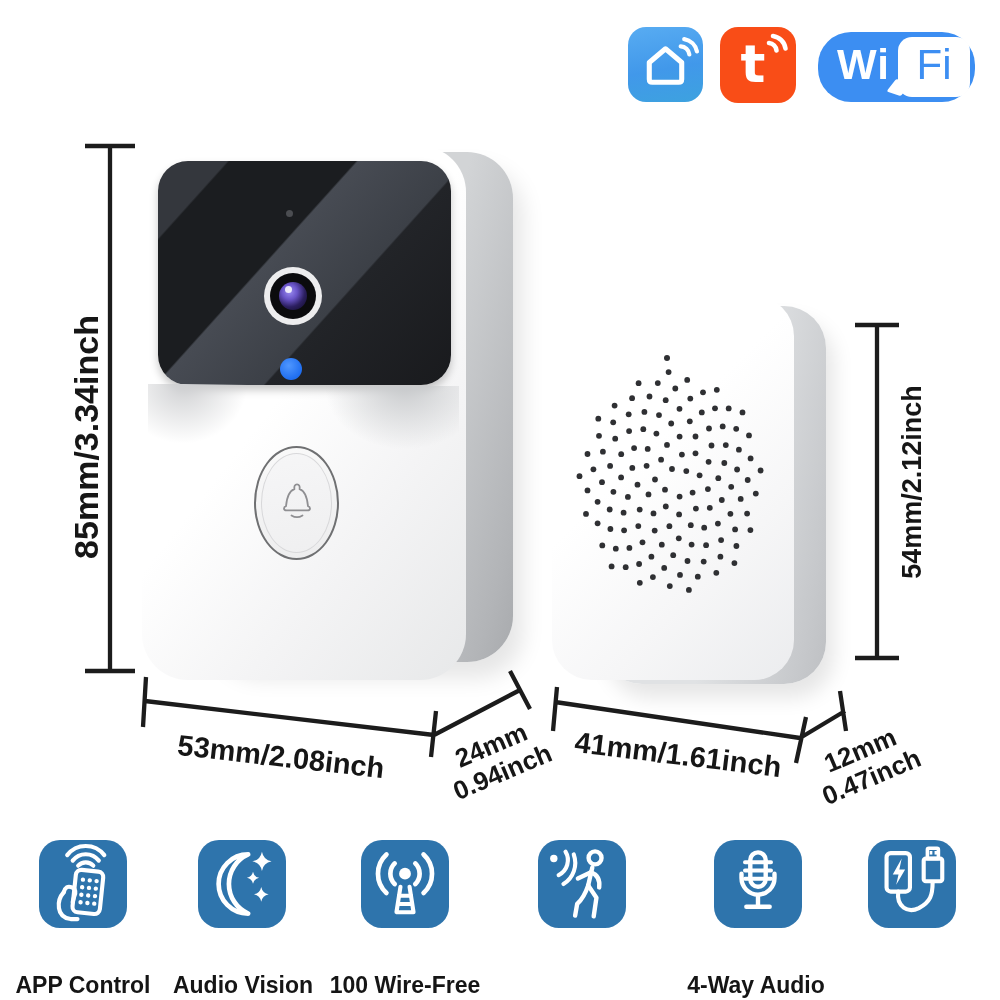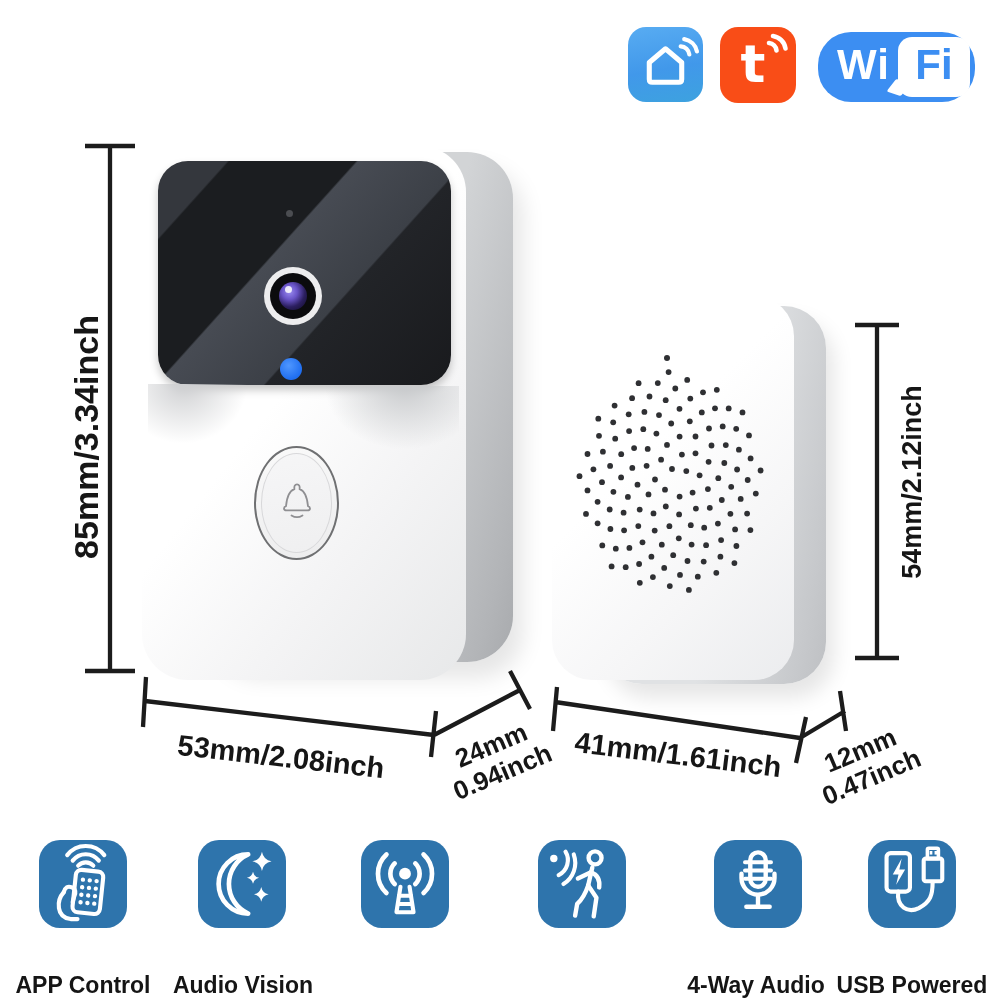--- a/index.html
+++ b/index.html
@@ -11,21 +11,21 @@
   .logo-smartlife{left:628px;top:27px;width:75px;height:75px;border-radius:18px;
      background:linear-gradient(170deg,#58acf2 0%,#4198ea 55%,#3da2df 100%);}
   .logo-tuya{left:720px;top:27px;width:76px;height:76px;border-radius:18px;background:#f94d17;}
   .logo-wifi{left:818px;top:32px;width:157px;height:70px;border-radius:33px;background:#3c8ef2;}
   .wifi-wi{position:absolute;left:19px;top:50%;transform:translateY(-54%);
      font-size:42px;font-weight:700;color:#fff;letter-spacing:1px;}
   .fi-bubble{position:absolute;right:5px;top:5px;bottom:5px;width:72px;background:#fff;border-radius:14px;}
   .fi-bubble::before{content:"";position:absolute;left:-7px;bottom:2px;width:15px;height:15px;
      background:#fff;transform:rotate(18deg) skewX(-20deg);border-radius:2px;}
   .wifi-fi{position:absolute;left:50%;top:50%;transform:translate(-50%,-54%);
-     font-size:42px;font-weight:700;color:#3c8ef2;}
+     font-size:42px;font-weight:400;color:#3c8ef2;}
 
   
   .db-side{position:absolute;left:205px;top:152px;width:308px;height:510px;border-radius:46px;
      background:linear-gradient(105deg,#d2d4d6 60%,#b2b4b7 92%,#a8aaad);
      box-shadow:10px 16px 22px rgba(0,0,0,0.10);}
   .db-front{position:absolute;left:142px;top:146px;width:324px;height:534px;border-radius:46px;
      background:linear-gradient(128deg,#ffffff 45%,#f4f4f5 70%,#e7e8e9 100%);}
   .db-panel{position:absolute;left:16px;top:15px;width:293px;height:224px;border-radius:30px;
      background:linear-gradient(132deg,#34373d 0%,#34373d 14%,#1b1d20 14.5%,#1b1d20 40%,
                 #474b53 40.5%,#3c4047 62%,#222428 62.5%,#191a1d 100%);
@@ -362,16 +362,16 @@
       <rect class="st" stroke-width="3" x="40.5" y="13.5" width="13.5" height="16.5" rx="1.5"></rect>
       <rect class="st" stroke-width="2.6" x="43.2" y="6" width="8" height="7.5" rx="1"></rect>
       <rect x="44.9" y="8" width="1.9" height="2.6" fill="#fff"></rect>
       <rect x="48.4" y="8" width="1.9" height="2.6" fill="#fff"></rect>
       <path class="st" stroke-width="3" d="M22 37.5 C20.5 48.5 29 53.5 37 49.5 C45.5 45 47 40 47 30.5"></path>
     </svg>
   </div>
 
   <div class="f-label" style="left:83px">APP Control</div>
   <div class="f-label" style="left:243px">Audio Vision</div>
+  <div class="f-label" style="left:405px">100 Wire-Free</div>
   <div class="f-label" style="left:756px">4-Way Audio</div>
-  <div class="f-label" style="left:912px">USB Powered</div>
 
 </div>
 
 </body></html>

